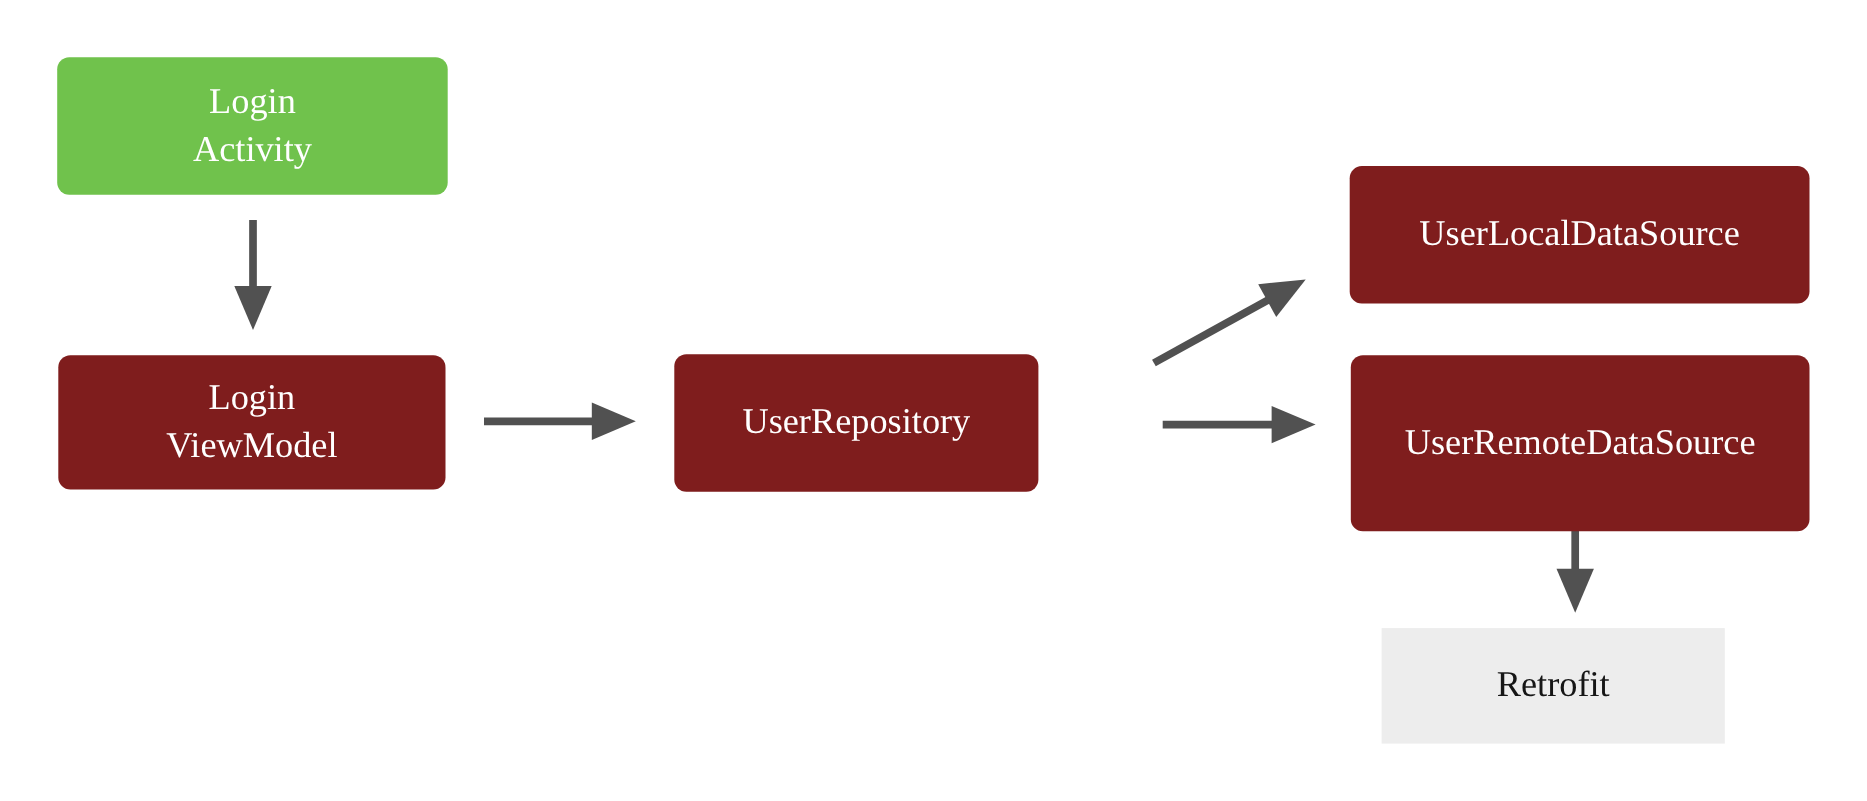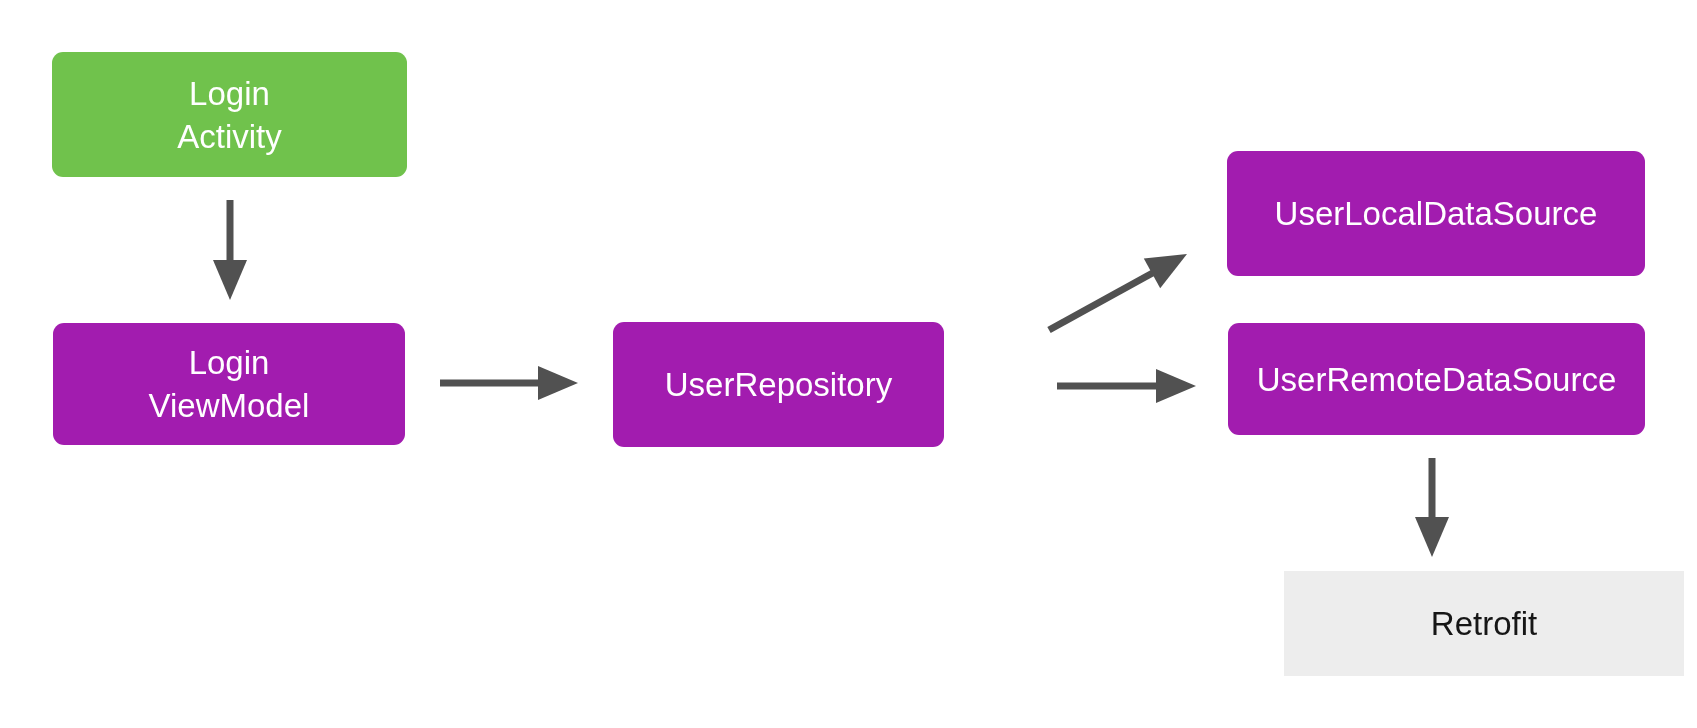--- a/index.html
+++ b/index.html
@@ -7,35 +7,36 @@
     padding: 0;
     background: #ffffff;
     font-family: "Liberation Sans", sans-serif;
   }
   .canvas {
     position: relative;
     width: 1697px;
     height: 728px;
     background: #ffffff;
     overflow: hidden;
+    font-family: Liberation Serif, serif;
   }
   .node {
     position: absolute;
     display: flex;
     align-items: center;
     justify-content: center;
     text-align: center;
     white-space: pre-line;
     font-size: 33px;
     line-height: 43px;
     font-weight: 400;
     box-sizing: border-box;
   }
   .node--dark {
-    background: #a21caf;
+    background: #7f1d1d;
     color: #ffffff;
     border-radius: 11px;
   }
   .node--green {
     background: #70C24C;
     color: #ffffff;
     border-radius: 11px;
   }
   .node--light {
     background: #EDEDED;
@@ -55,22 +56,22 @@
     stroke-width: 7;
   }
   .arrow-layer polygon {
     fill: #515151;
   }
   
   #n-login-activity      { left: 52px;   top: 52px;  width: 355px; height: 125px; }
   #n-login-viewmodel     { left: 53px;   top: 323px; width: 352px; height: 122px; }
   #n-user-repository     { left: 613px;  top: 322px; width: 331px; height: 125px; }
   #n-user-local-source   { left: 1227px; top: 151px; width: 418px; height: 125px; }
-  #n-user-remote-source  { left: 1228px; top: 323px; width: 417px; height: 112px; }
-  #n-retrofit            { left: 1256px; top: 571px; width: 400px; height: 105px; margin-left: 28px; }
+  #n-user-remote-source  { left: 1228px; top: 323px; width: 417px; height: 160px; }
+  #n-retrofit            { left: 1256px; top: 571px; width: 312px; height: 105px; }
 </style>
 </head>
 <body>
 
 <div class="canvas">
 
   <svg class="arrow-layer" viewBox="0 0 1697 728" xmlns="http://www.w3.org/2000/svg">
 
     <g>
       <line x1="230" y1="200" x2="230" y2="262"></line>

